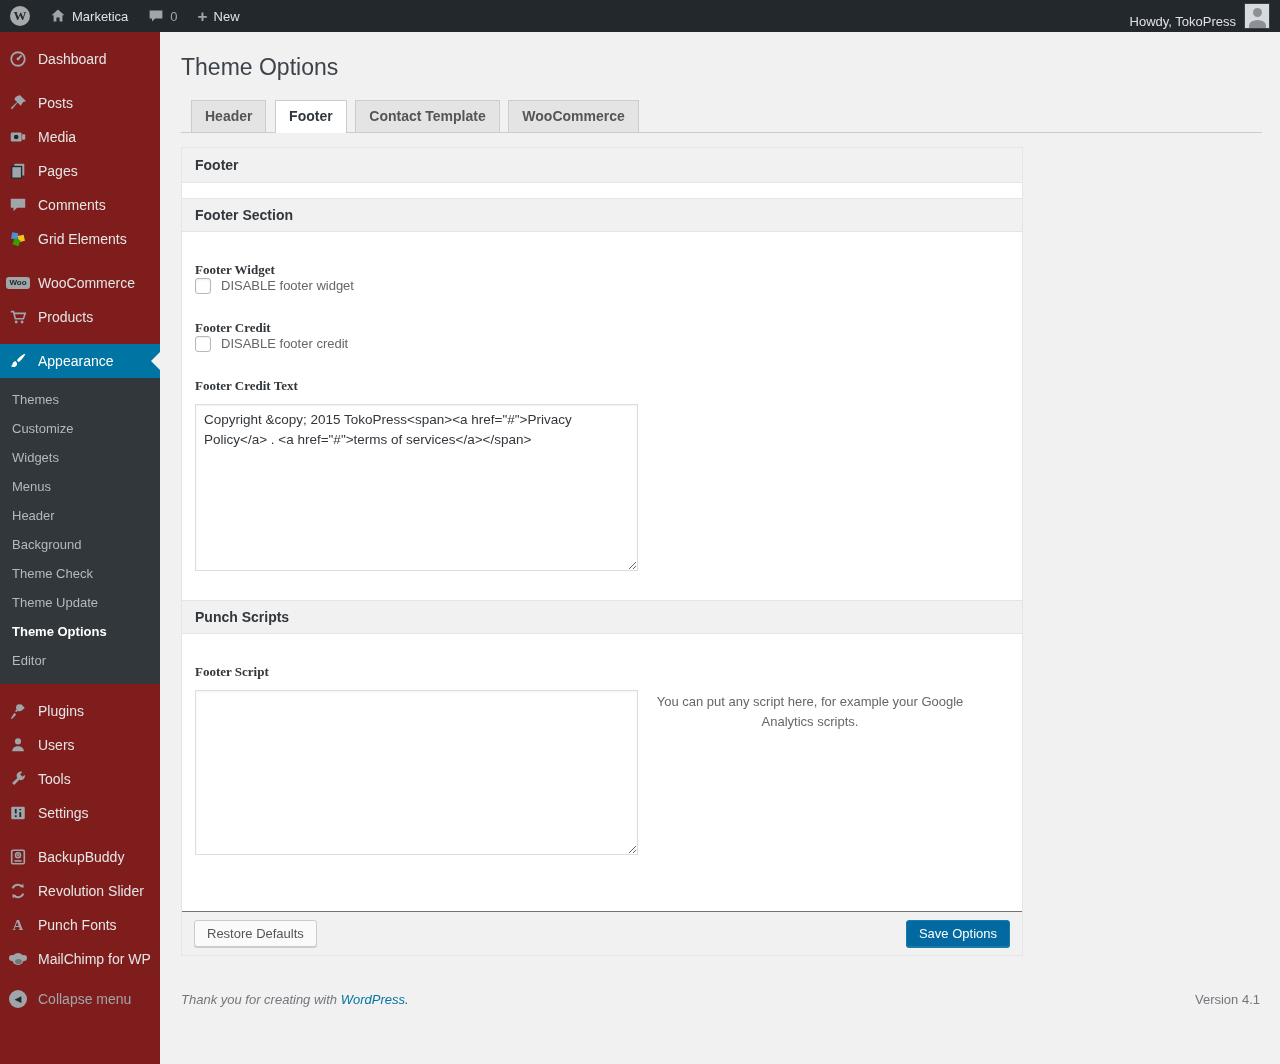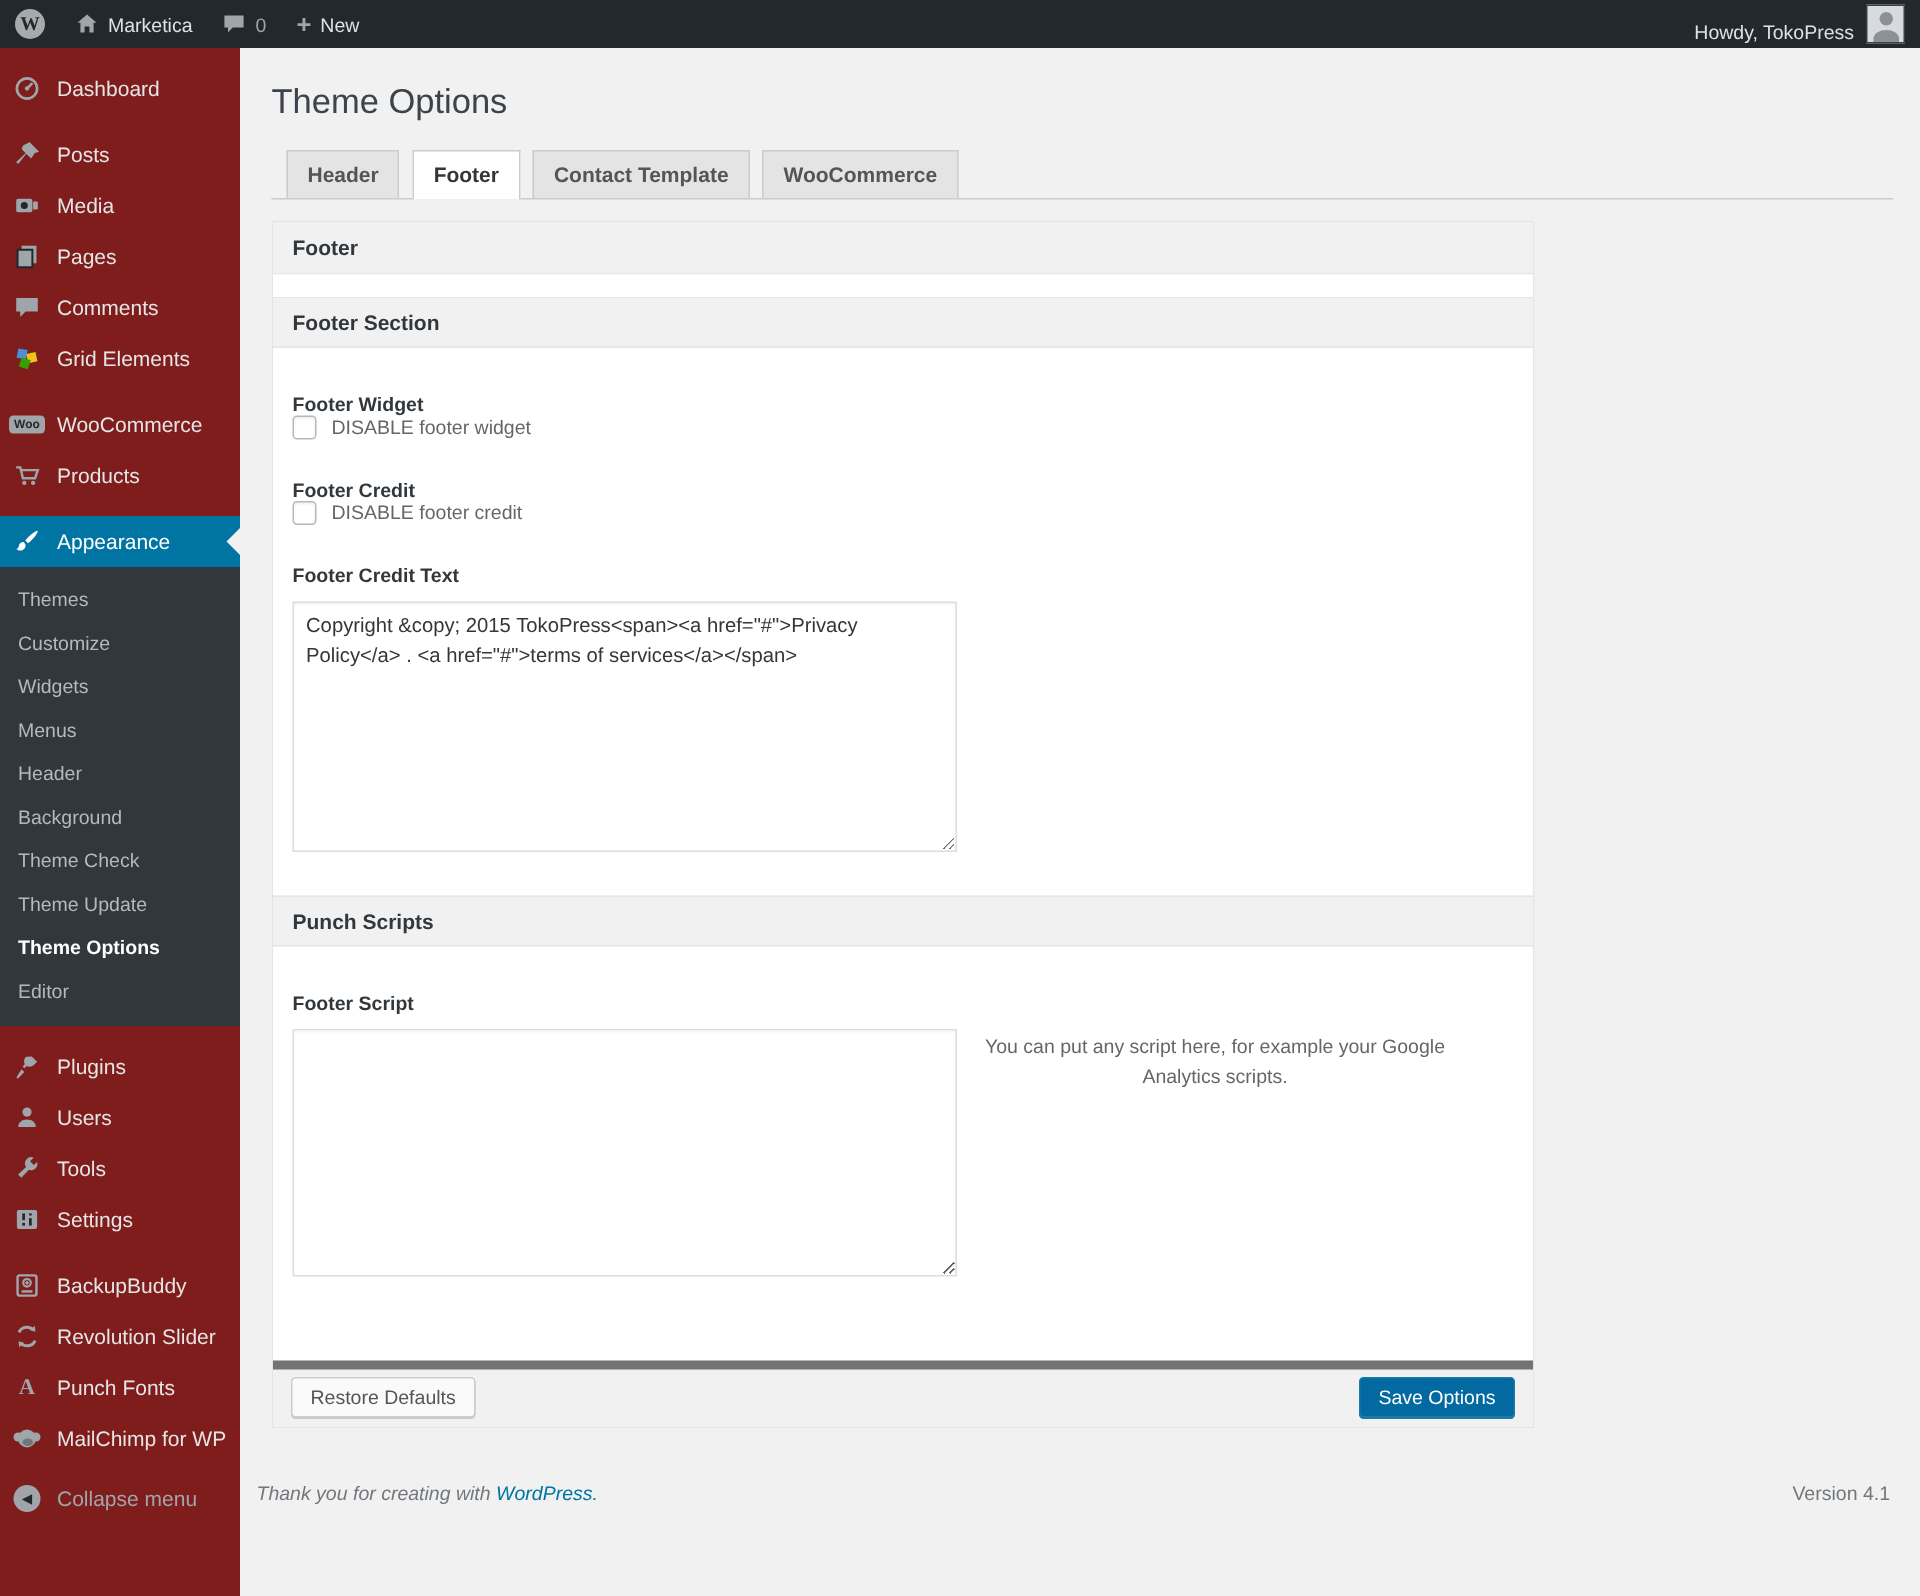--- a/index.html
+++ b/index.html
@@ -54,41 +54,41 @@
     background:#e4e4e4; color:#555; font-size:14px; font-weight:bold; cursor:pointer; position:relative; top:1px; }
   .nav-tab.active { background:#fff; color:#32373c; padding-bottom:9px; }
 
   .panel { width:842px; margin-top:14px; background:#fff; border:1px solid #e5e5e5; }
   .panel-header { background:#f1f1f1; padding:9px 13px; font-size:14px; font-weight:bold; color:#32373c; border-bottom:1px solid #e5e5e5; }
   .panel-spacer { height:16px; background:#fff; border-bottom:1px solid #e5e5e5; }
   .section-header { background:#f1f1f1; padding:8px 13px; font-size:14px; font-weight:bold; color:#32373c;
     border-bottom:1px solid #e5e5e5; border-top:1px solid #e5e5e5; }
   .section-header.first { border-top:none; }
   .section-body { padding:4px 13px 26px; }
-  .field-label { font-size:13px; font-weight:bold; color:#32373c; margin-top:26px; }
+  .field-label { font-size:13px; font-weight:bold; color:#32373c; margin-top:26px;font-family:Liberation Serif, serif; }
   .check-row { display:flex; align-items:center; gap:10px; color:#666; }
   .check-row input[type=checkbox] { width:16px; height:16px; appearance:none; -webkit-appearance:none;
     background:#fff; border:1px solid #b4b9be; border-radius:3px; cursor:pointer; box-shadow:inset 0 1px 2px rgba(0,0,0,.07); }
   textarea.opt-textarea { width:443px; height:167px; margin-top:10px; border:1px solid #ddd; background:#fff;
     color:#32373c; font-family:"Liberation Sans", sans-serif; font-size:13.5px; line-height:1.5; padding:5px 8px;
     resize:both; box-shadow:inset 0 1px 2px rgba(0,0,0,.05); }
   .script-row { display:flex; align-items:flex-start; }
   .script-row textarea { height:165px; }
   .help-text { width:310px; margin-left:17px; margin-top:12px; color:#666; font-size:13px; line-height:1.55;text-align:center; }
   .footer-script-body { padding-bottom:56px; }
 
   .action-bar { display:flex; align-items:center; justify-content:space-between; background:#f1f1f1;
-    border-top:6px solid #737373; padding:8px 12px; height:44px; }
+    border-top:1px solid #737373; padding:8px 12px; height:44px; }
   .btn-secondary { background:#fafafa; border:1px solid #ccc; border-radius:3px; color:#555; font-size:13px;
     padding:5px 12px; cursor:pointer; box-shadow:0 1px 0 #ccc; font-family:"Liberation Sans", sans-serif; }
   .btn-primary { background:#0369a1; border:1px solid #1b7aa6; border-radius:3px; color:#fff; font-size:13px;
     padding:5px 12px; cursor:pointer; box-shadow:0 1px 0 #1b7aa6; font-family:"Liberation Sans", sans-serif; }
 
   .page-footer { margin-left:160px; display:flex; justify-content:space-between; align-items:center;
-    padding:36px 20px 0 11px; color:#72777c; font-size:13px; }
+    padding:36px 20px 0 21px; color:#72777c; font-size:13px; }
   .thanks { font-style:italic; }
   .thanks a { color:#0074a2; text-decoration:none; cursor:pointer; }
   .version { color:#72777c; }
 
   svg { display:block; }
 </style>
 </head>
 <body>
 
 <div class="admin-bar">

